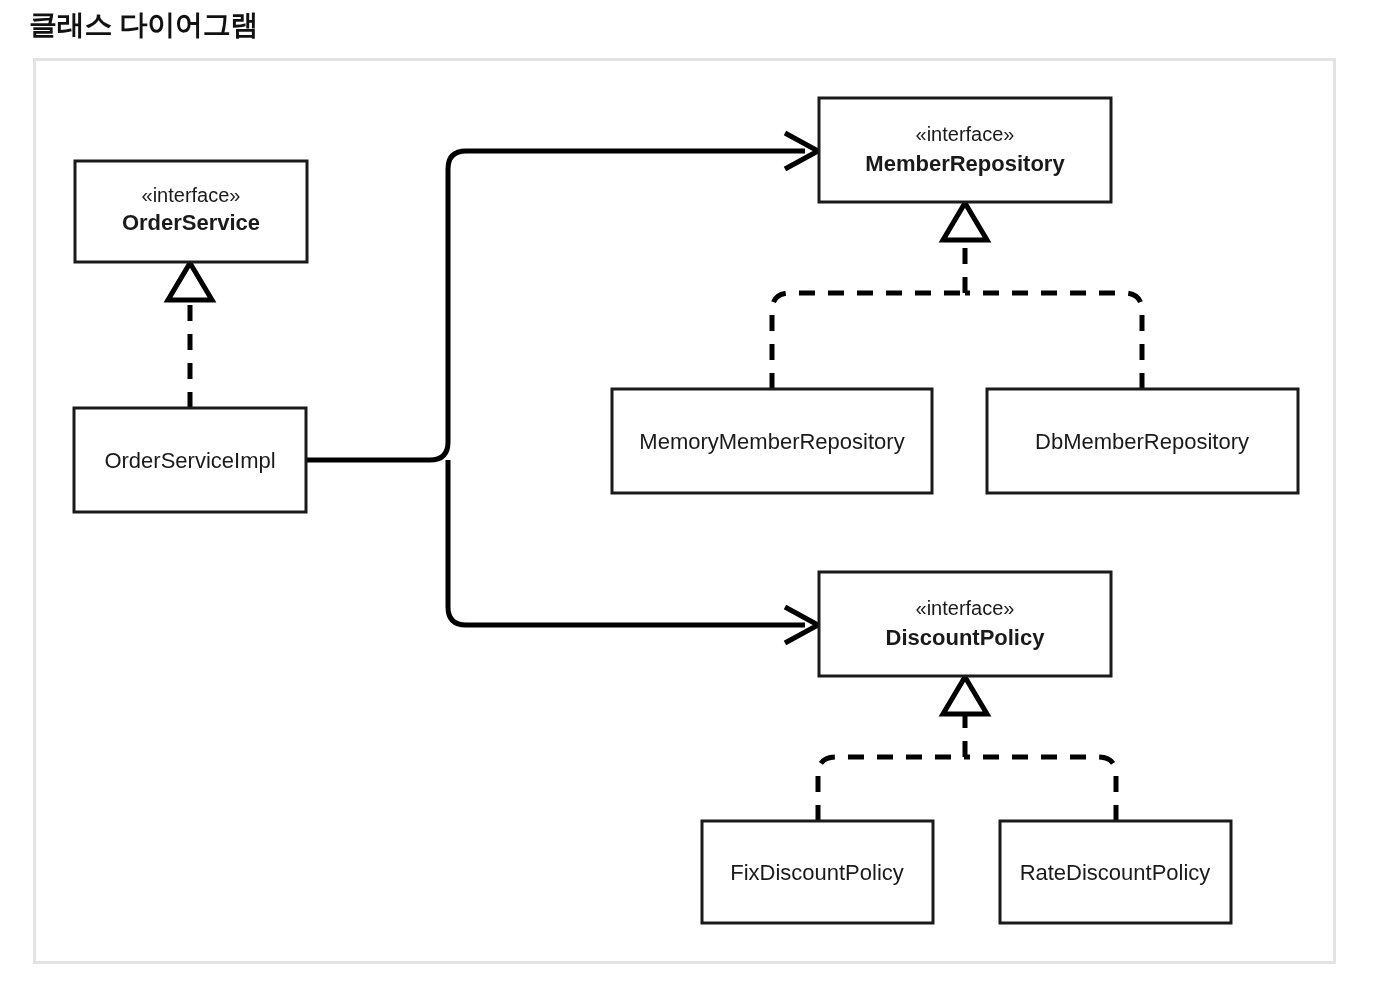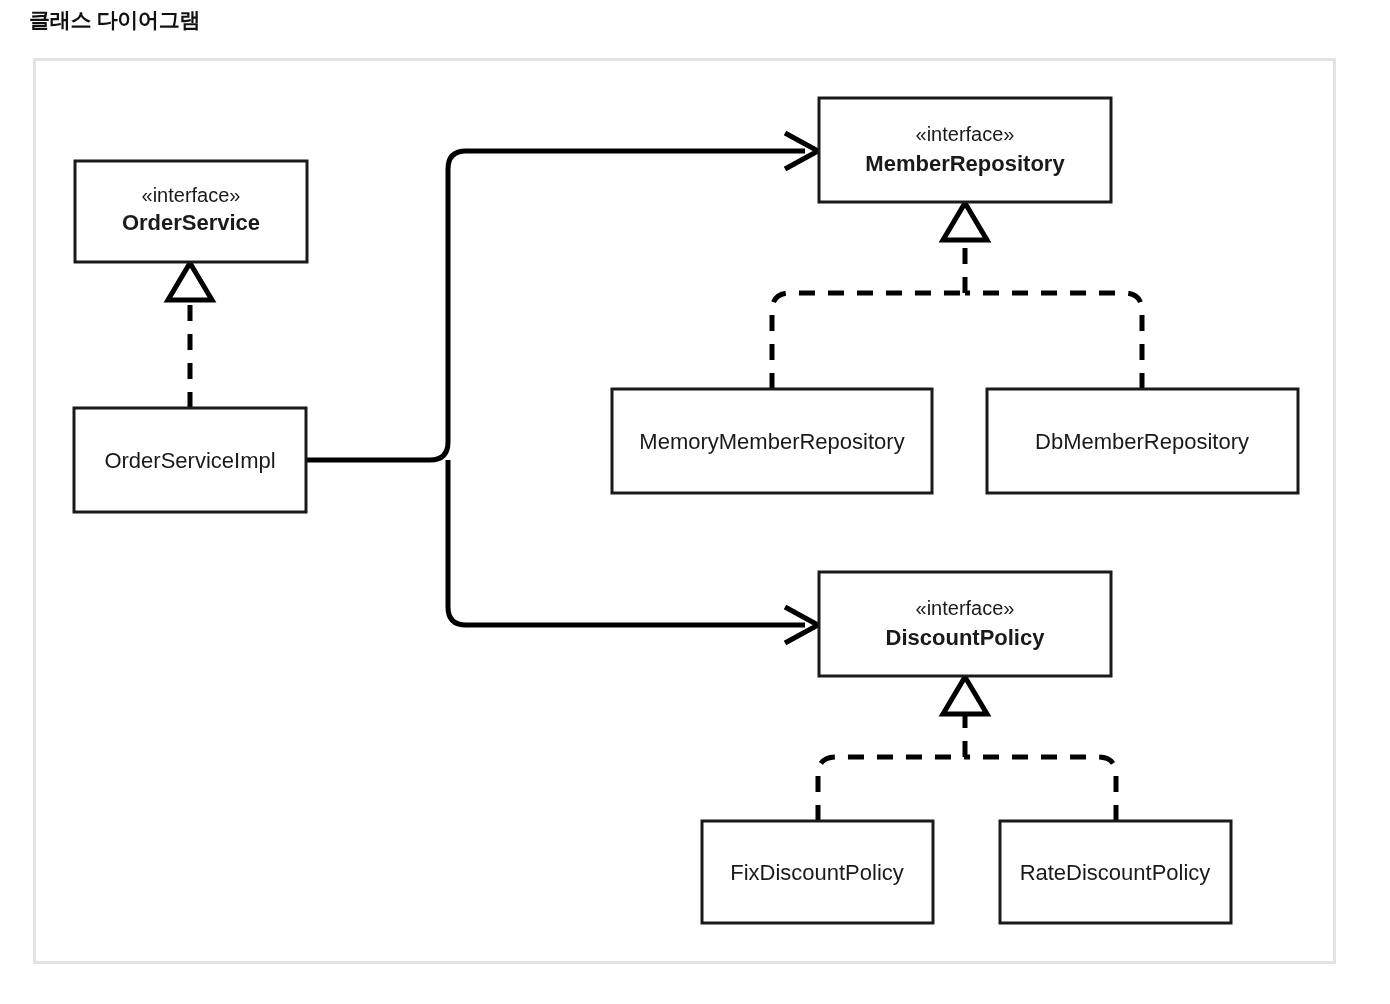--- a/index.html
+++ b/index.html
@@ -12,21 +12,21 @@
     width: 1390px;
     height: 1004px;
     font-family: "Liberation Sans", "DejaVu Sans", sans-serif;
     color: #111111;
     overflow: hidden;
   }
   #page-title {
     position: absolute;
     left: 29px;
     top: 6px;
-    font-size: 21px;
+    font-size: 28px;
     font-weight: bold;
     letter-spacing: -0.3px;
     color: #111111;
     white-space: nowrap;
     text-align: right;
   }
   #diagram-frame {
     position: absolute;
     left: 33px;
     top: 58px;

